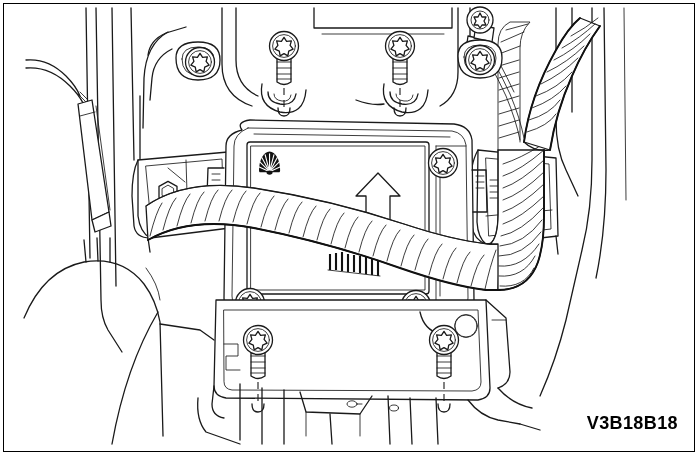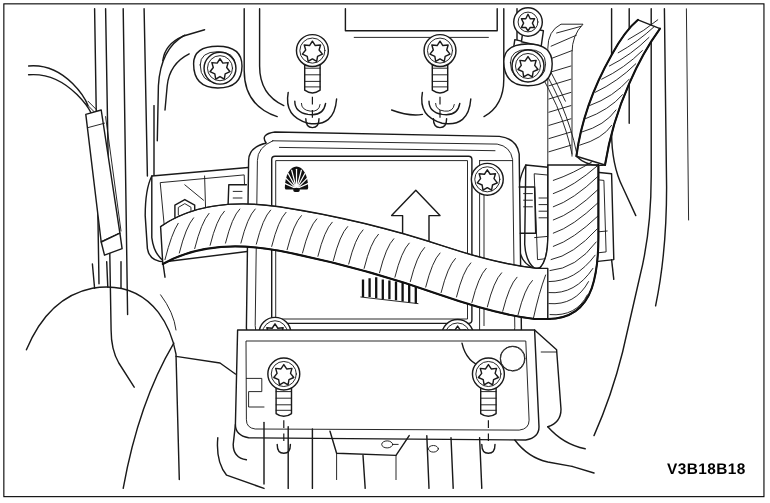--- a/index.html
+++ b/index.html
@@ -23,21 +23,21 @@
   }
   #drawing-svg{
     position:absolute;left:0;top:0;
     width:700px;height:457px;
     display:block;
   }
   #figure-code{
     position:absolute;
     right:22px;bottom:23px;
     font-family:"Liberation Sans", sans-serif;
-    font-size:14px;
+    font-size:18px;
     font-weight:700;
     letter-spacing:0.4px;
     color:#000;
     white-space:nowrap;
   }
 </style>
 </head>
 <body>
 
 <div id="figure-root">

